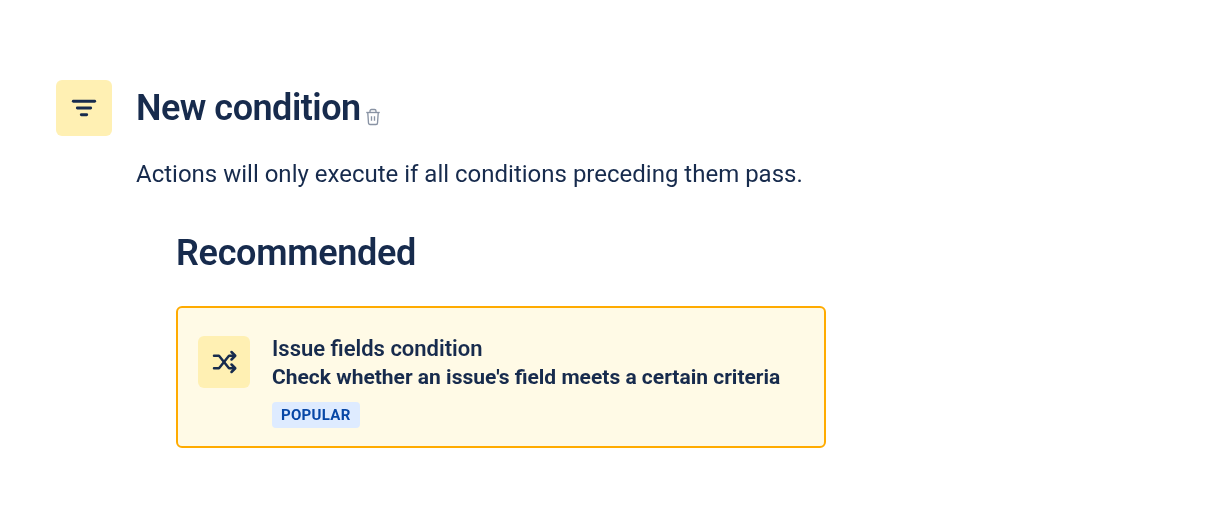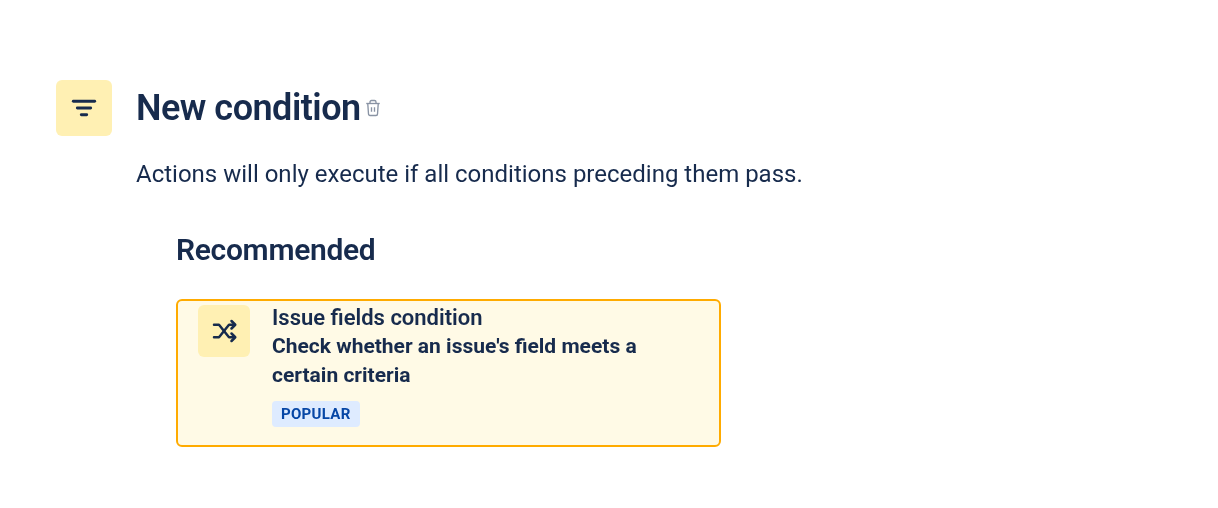--- a/index.html
+++ b/index.html
@@ -25,21 +25,21 @@
       height: 56px;
       background: #FFF0B3;
       border-radius: 6px;
       display: flex;
       align-items: center;
       justify-content: center;
       flex-shrink: 0;
     }
     .title-group {
       display: flex;
-      align-items: center;
+      align-items: flex-end;
     }
     .page-title {
       font-size: 36px;
       font-weight: 600;
       color: #172B4D;
       letter-spacing: -0.5px;
     }
     .delete-btn {
       width: 24px;
       height: 24px;
@@ -56,32 +56,32 @@
       font-size: 24px;
       color: #172B4D;
       margin-left: 80px;
       margin-bottom: 44px;
       font-weight: 400;
     }
     .recommended-section {
       margin-left: 120px;
     }
     .section-heading {
-      font-size: 30px;
+      font-size: 36px;
       font-weight: 600;
       color: #172B4D;
       margin-bottom: 16px;
       letter-spacing: -0.3px;
     }
     .condition-card {
-      width: 545px;
+      width: 650px;
       background: #FFFAE6;
       border: 2px solid #FFAB00;
       border-radius: 6px;
-      padding: 4px 20px 18px 20px;
+      padding: 28px 20px 18px 20px;
       display: flex;
       gap: 22px;
       cursor: pointer;
       margin-top: 32px;
     }
     .card-icon-box {
       width: 52px;
       height: 52px;
       background: #FFF0B3;
       border-radius: 6px;

